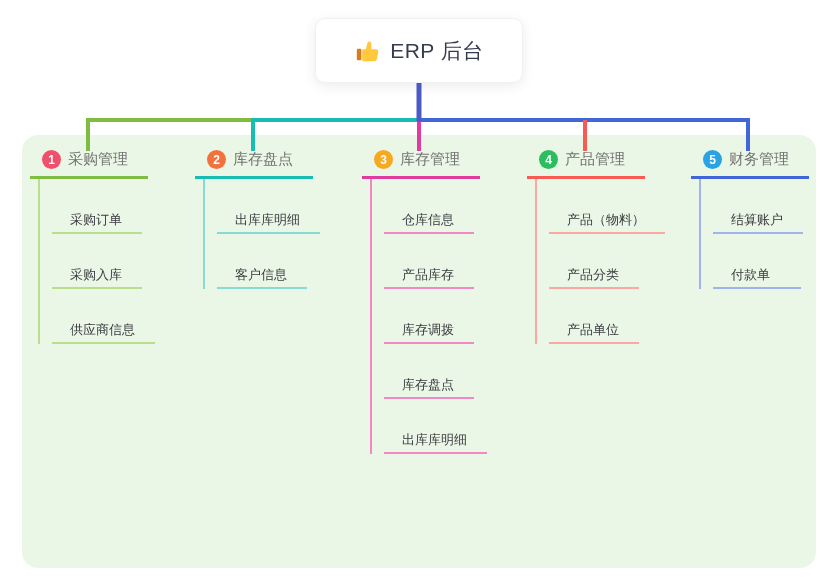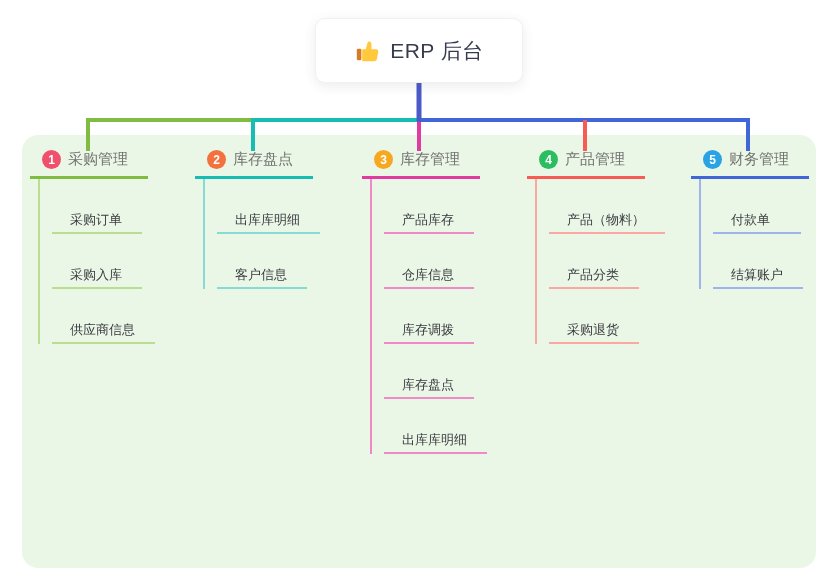--- a/index.html
+++ b/index.html
@@ -94,44 +94,44 @@
       <div class="child">客户信息</div>
     </div>
   </div>
 
   <div class="branch" style="left: 362px; --strong: #E03BA0; --light: #EF8AC7; --badge: #F7A821;">
     <div class="branch-header">
       <span class="badge">3</span>
       <span class="branch-label">库存管理</span>
     </div>
     <div class="children">
+      <div class="child">仓库信息</div>
       <div class="child">产品库存</div>
-      <div class="child">仓库信息</div>
       <div class="child">库存调拨</div>
       <div class="child">库存盘点</div>
       <div class="child">出库库明细</div>
     </div>
   </div>
 
   <div class="branch" style="left: 527px; --strong: #F85B54; --light: #FBA8A3; --badge: #2BBE60;">
     <div class="branch-header">
       <span class="badge">4</span>
       <span class="branch-label">产品管理</span>
     </div>
     <div class="children">
       <div class="child">产品（物料）</div>
       <div class="child">产品分类</div>
-      <div class="child">采购退货</div>
+      <div class="child">产品单位</div>
     </div>
   </div>
 
   <div class="branch" style="left: 691px; --strong: #4166D7; --light: #9FB3EC; --badge: #29A3E3;">
     <div class="branch-header">
       <span class="badge">5</span>
       <span class="branch-label">财务管理</span>
     </div>
     <div class="children">
+      <div class="child">结算账户</div>
       <div class="child">付款单</div>
-      <div class="child">结算账户</div>
     </div>
   </div>
 
 </div>
 
 </body></html>

